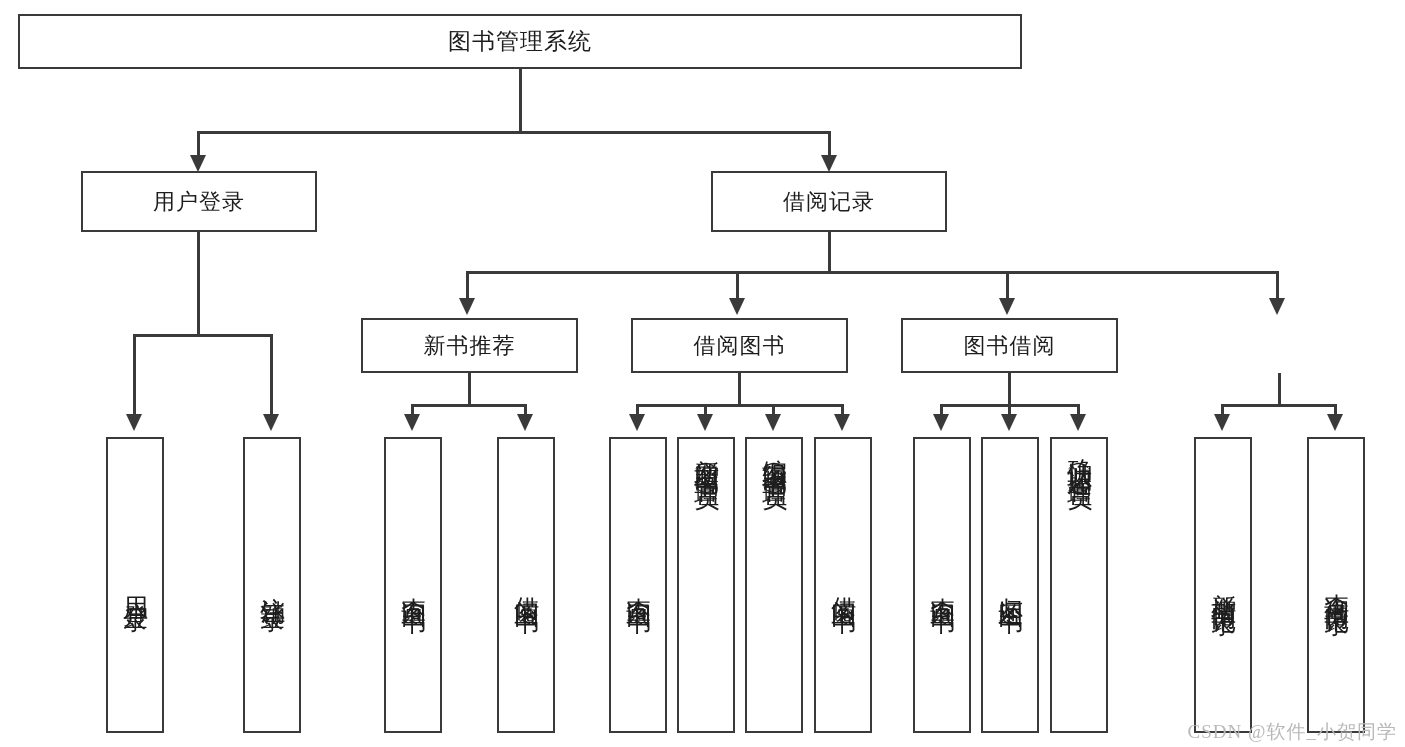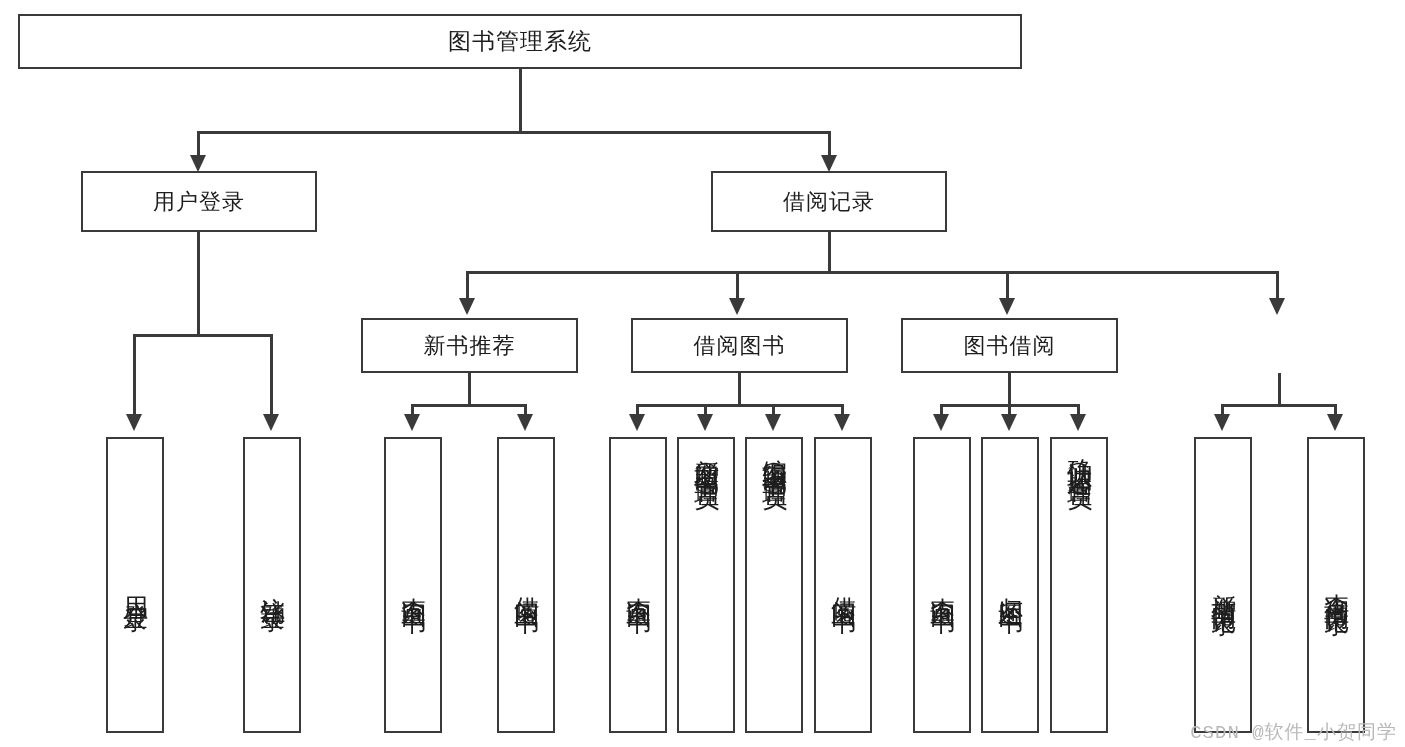--- a/index.html
+++ b/index.html
@@ -73,21 +73,21 @@
 
   
   #watermark{
     position:absolute;
     right:8px;bottom:2px;
     font-size:19px;
     color:#b9b9b9;
     letter-spacing:1px;
     z-index:9;
     white-space:nowrap;
-    font-family:Liberation Mono, monospace;
+    font-family:Liberation Serif, serif;
   }
 </style>
 </head>
 <body>
 
 <div id="diagram">
 
   <div class="node root" style="left:18px;top:14px;width:1004px;height:55px;">
     <span class="label">图书管理系统</span>
   </div>

